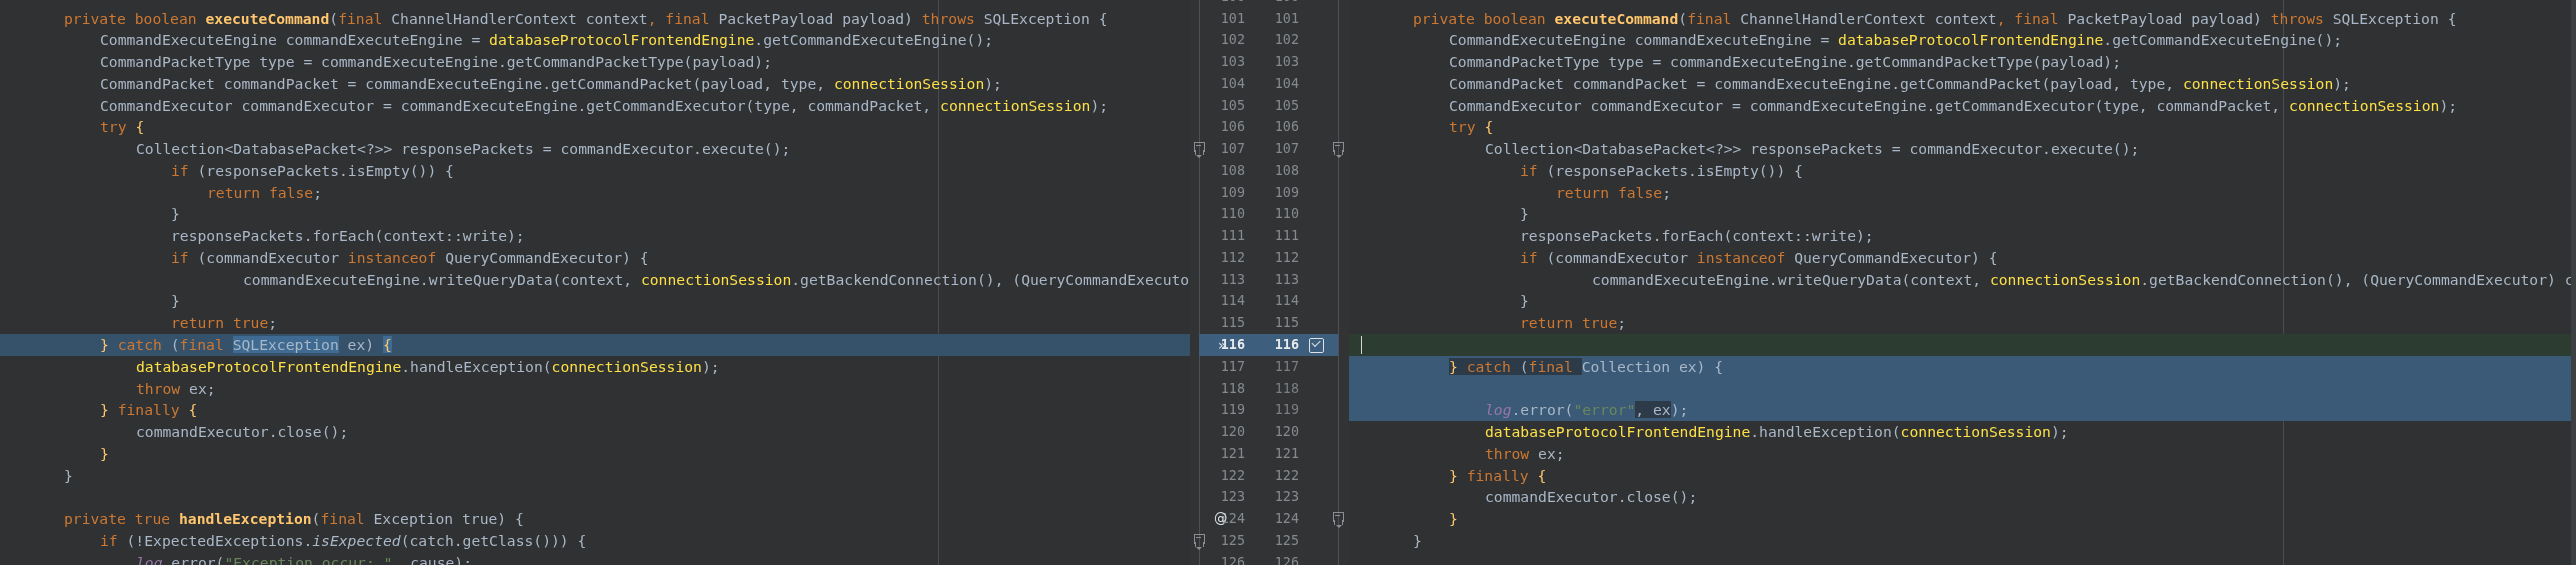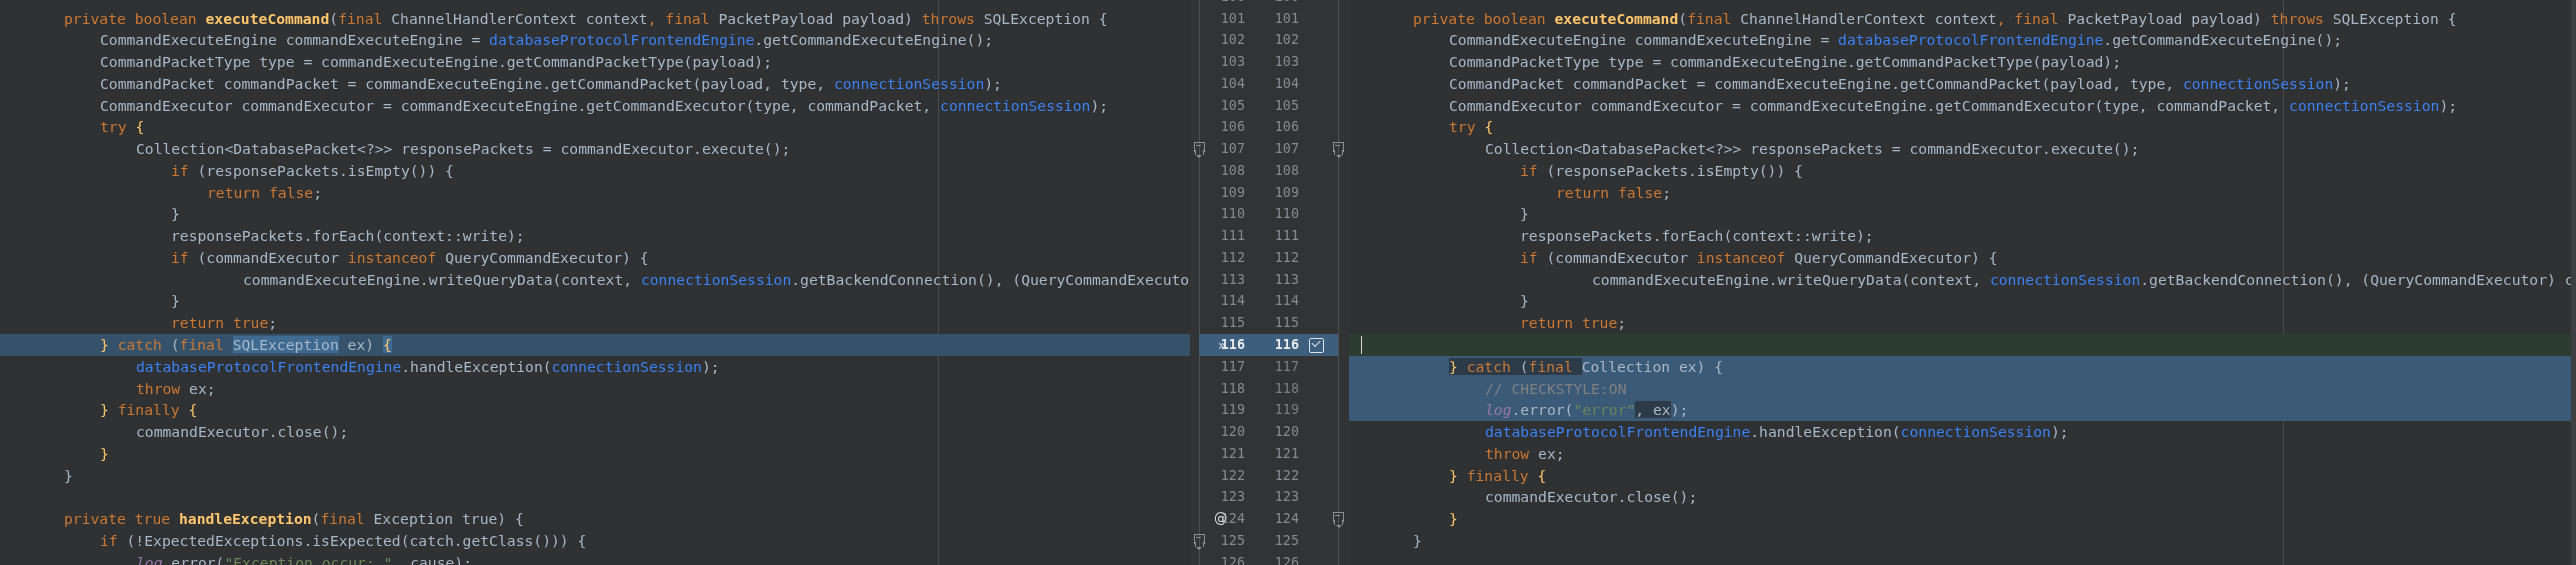--- a/index.html
+++ b/index.html
@@ -219,25 +219,25 @@
     left: 2571px;
     width: 5.1px;
     height: 566px;
     background: #3c4043;
   }
 
   
   .kw   { color: #cc7832; }
   .fn   { color: #ffc66d; font-weight: bold; }
   .ty   { color: #a9b7c6; }
-  .fld  { color: #3b82f6; text-align: center; }
+  .fld  { color: #fde047; text-align: center; }
   .sfld { color: #9876aa; font-style: italic; }
   .str  { color: #6a8759; }
   .cmt  { color: #808080; }
-  .stat { color: #a9b7c6; }
+  .stat { color: #a9b7c6; font-style: italic; }
   .brace{ color: #a9b7c6; }
   .brace-y { color: #ffc66d; }
   .dim  { color: #6b6b6b; }
 </style>
 </head>
 <body>
 
 <div id="root">
 
   <div id="pane-left" class="pane">
@@ -391,21 +391,20 @@
         <div class="row" style="top: 138px;"><span style="display: inline-block; width: 136px;"></span><span class="ty">Collection&lt;DatabasePacket&lt;?&gt;&gt; responsePackets = commandExecutor.execute();</span></div>
         <div class="row" style="top: 160px;"><span style="display: inline-block; width: 171px;"></span><span class="kw">if </span><span class="ty">(responsePackets.isEmpty()) {</span></div>
         <div class="row" style="top: 182px;"><span style="display: inline-block; width: 207px;"></span><span class="kw">return </span><span class="kw">false</span><span class="ty">;</span></div>
         <div class="row" style="top: 203px;"><span style="display: inline-block; width: 171px;"></span><span class="ty">}</span></div>
         <div class="row" style="top: 225px;"><span style="display: inline-block; width: 171px;"></span><span class="ty">responsePackets.forEach(context::write);</span></div>
         <div class="row" style="top: 247px;"><span style="display: inline-block; width: 171px;"></span><span class="kw">if </span><span class="ty">(commandExecutor </span><span class="kw">instanceof </span><span class="ty">QueryCommandExecutor) {</span></div>
         <div class="row" style="top: 269px;"><span style="display: inline-block; width: 243px;"></span><span class="ty">commandExecuteEngine.writeQueryData(context, </span><span class="fld">connectionSession</span><span class="ty">.getBackendConnection(), (QueryCommandExecutor) commandExecutor, responsePackets</span></div>
         <div class="row" style="top: 290px;"><span style="display: inline-block; width: 171px;"></span><span class="ty">}</span></div>
         <div class="row" style="top: 312px;"><span style="display: inline-block; width: 171px;"></span><span class="kw">return </span><span class="kw">true</span><span class="ty">;</span></div>
         <div class="row" style="top: 356px;"><span style="display: inline-block; width: 100px;"></span><span class="brace-y chip-dark">} </span><span class="kw chip-dark">catch </span><span class="ty chip-dark">(</span><span class="kw chip-dark">final </span><span class="ty">Collection ex) {</span></div>
-        <div class="row" style="top: 378px;"><span style="display: inline-block; width: 136px;"></span><span class="cmt">// CHECKSTYLE:ON</span></div>
         <div class="row" style="top: 399px;"><span style="display: inline-block; width: 136px;"></span><span class="sfld">log</span><span class="ty">.error(</span><span class="str">"error"</span><span class="ty chip-dark">, </span><span class="ty chip-dark">ex</span><span class="ty">);</span></div>
         <div class="row" style="top: 421px;"><span style="display: inline-block; width: 136px;"></span><span class="fld">databaseProtocolFrontendEngine</span><span class="ty">.handleException(</span><span class="fld">connectionSession</span><span class="ty">);</span></div>
         <div class="row" style="top: 443px;"><span style="display: inline-block; width: 136px;"></span><span class="kw">throw </span><span class="ty">ex;</span></div>
         <div class="row" style="top: 465px;"><span style="display: inline-block; width: 100px;"></span><span class="brace-y">} </span><span class="kw">finally </span><span class="brace-y">{</span></div>
         <div class="row" style="top: 486px;"><span style="display: inline-block; width: 136px;"></span><span class="ty">commandExecutor.close();</span></div>
         <div class="row" style="top: 508px;"><span style="display: inline-block; width: 100px;"></span><span class="brace-y">}</span></div>
         <div class="row" style="top: 530px;"><span style="display: inline-block; width: 64px;"></span><span class="ty">}</span></div>
         <div class="row" style="top: 552px;"><span style="display: inline-block; width: 28px;"></span></div>
       </div>
   </div>

